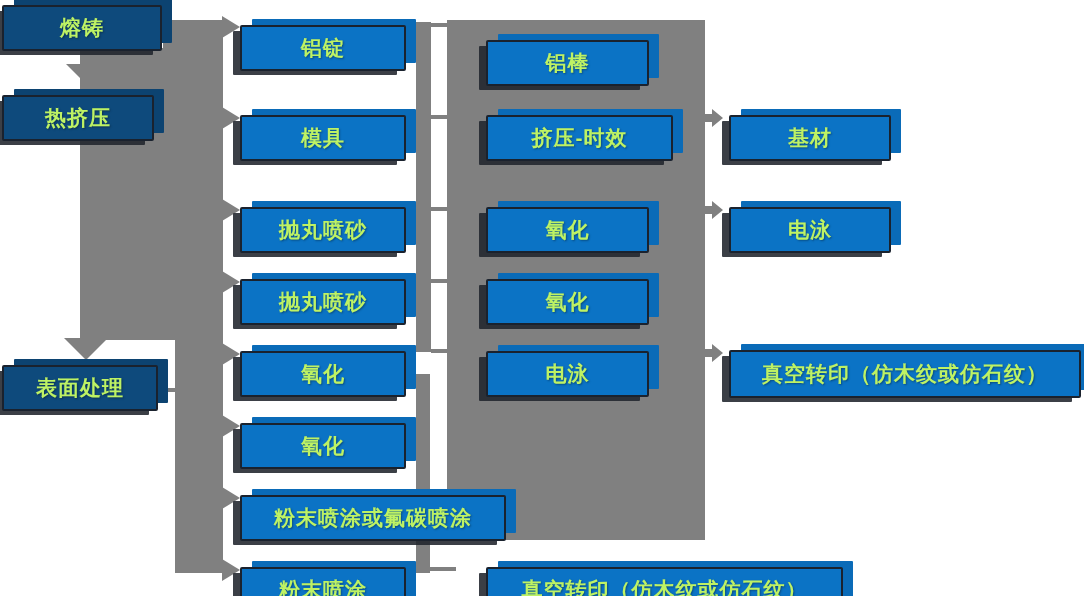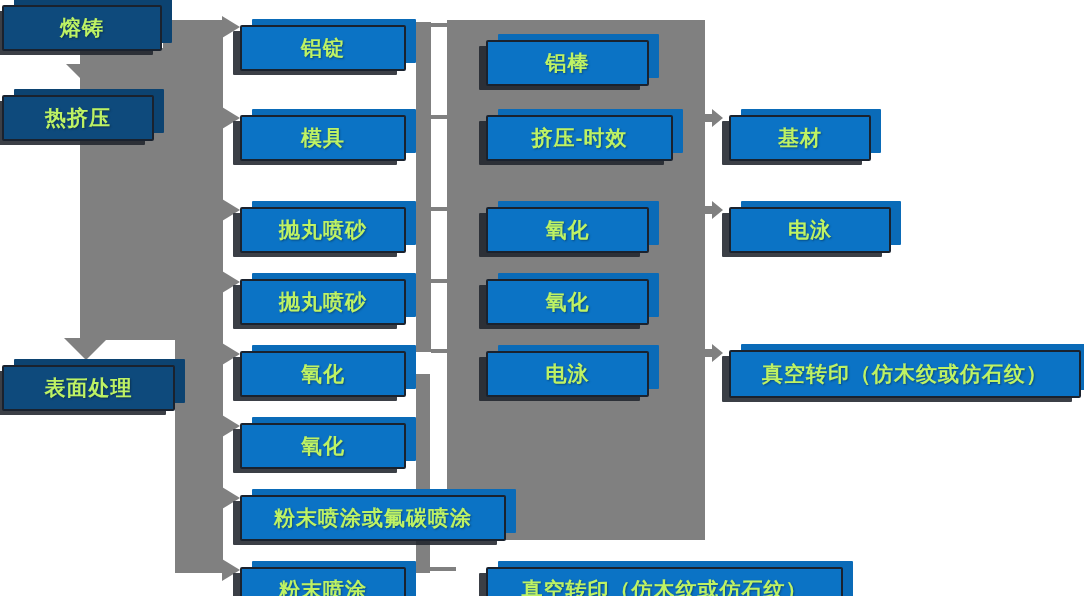--- a/index.html
+++ b/index.html
@@ -50,35 +50,35 @@
 
     <rect class="gray" x="447" y="20" width="258" height="520"></rect>
 
     <polygon class="gray" points="705,114 712,114 712,109 723,118 712,127 712,122 705,122"></polygon>
     <polygon class="gray" points="705,206 712,206 712,201 723,210 712,219 712,214 705,214"></polygon>
     <polygon class="gray" points="705,349 712,349 712,344 723,353 712,362 712,357 705,357"></polygon>
   </svg>
 
   <div class="node navy" style="left:2px;top:5px;width:160px;">熔铸</div>
   <div class="node navy" style="left:2px;top:95px;width:152px;">热挤压</div>
-  <div class="node navy" style="left:2px;top:365px;width:173px;">表面处理</div>
+  <div class="node navy" style="left:2px;top:365px;width:156px;">表面处理</div>
 
   <div class="node blue" style="left:240px;top:5px;width:166px;">铝锭</div>
   <div class="node blue" style="left:240px;top:95px;width:166px;">模具</div>
   <div class="node blue" style="left:240px;top:187px;width:166px;">抛丸喷砂</div>
   <div class="node blue" style="left:240px;top:259px;width:166px;">抛丸喷砂</div>
   <div class="node blue" style="left:240px;top:331px;width:166px;">氧化</div>
   <div class="node blue" style="left:240px;top:403px;width:166px;">氧化</div>
   <div class="node blue" style="left:240px;top:547px;width:166px;">粉末喷涂</div>
   <div class="node blue" style="left:240px;top:475px;width:266px;">粉末喷涂或氟碳喷涂</div>
 
   <div class="node blue" style="left:486px;top:20px;width:163px;">铝棒</div>
   <div class="node blue" style="left:486px;top:95px;width:187px;">挤压-时效</div>
   <div class="node blue" style="left:486px;top:187px;width:163px;">氧化</div>
   <div class="node blue" style="left:486px;top:259px;width:163px;">氧化</div>
   <div class="node blue" style="left:486px;top:331px;width:163px;">电泳</div>
   <div class="node blue" style="left:486px;top:547px;width:357px;">真空转印（仿木纹或仿石纹）</div>
 
-  <div class="node blue" style="left:729px;top:95px;width:142px;">基材</div>
+  <div class="node blue" style="left:729px;top:95px;width:162px;">基材</div>
   <div class="node blue" style="left:729px;top:187px;width:162px;">电泳</div>
   <div class="node blue" style="left:729px;top:330px;width:352px;height:48px;">真空转印（仿木纹或仿石纹）</div>
 
 </div>
 
 </body></html>

